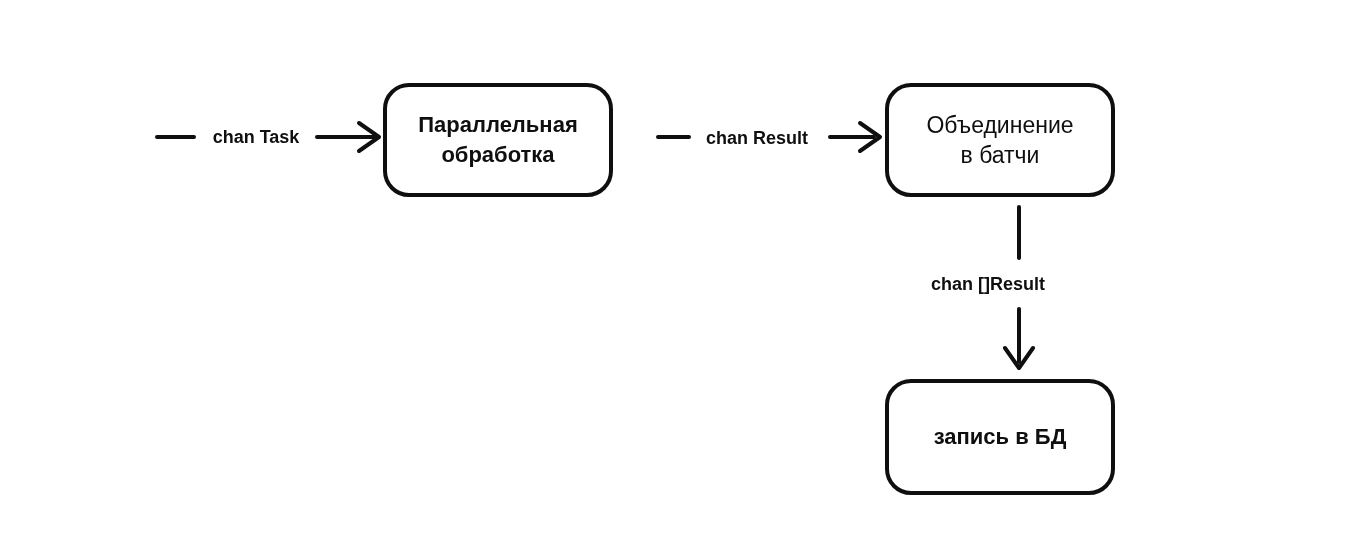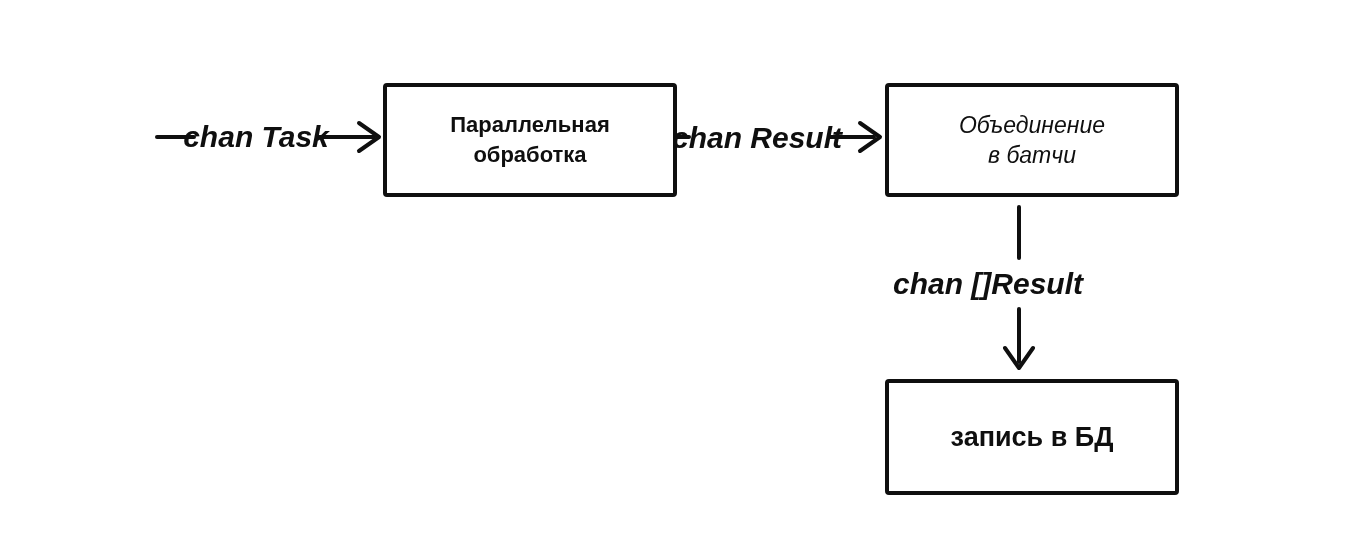--- a/index.html
+++ b/index.html
@@ -26,24 +26,24 @@
   .connectors line,
   .connectors polyline {
     stroke: #0f0f0f;
     stroke-width: 4;
     fill: none;
     stroke-linecap: round;
     stroke-linejoin: round;
   }
   .node {
     position: absolute;
-    width: 294px;
+    width: 230px;
     height: 114px;
     border: 4px solid #0f0f0f;
-    border-radius: 4px;
+    border-radius: 26px;
     background: #ffffff;
     box-sizing: border-box;
     display: flex;
     flex-direction: column;
     align-items: center;
     justify-content: center;
     text-align: center;
     line-height: 30px;
   }
   .node span { display: block; }
@@ -51,36 +51,34 @@
     left: 383px;
     top: 83px;
     font-size: 22px;
     font-weight: 700;
   }
   .node-batch {
     left: 885px;
     top: 83px;
     font-size: 23px;
     font-weight: 400;
-    font-style: italic;
   }
   .node-db {
     left: 885px;
     top: 379px;
     height: 116px;
-    font-size: 27px;
+    font-size: 22px;
     font-weight: 700;
   }
   .edge-label {
     position: absolute;
     transform: translate(-50%, -50%);
-    font-size: 30px;
+    font-size: 18px;
     font-weight: 700;
     white-space: nowrap;
-    font-style: italic;
   }
   .label-task   { left: 256px;  top: 137px; }
   .label-result { left: 757px;  top: 138px; }
   .label-batch-result { left: 988px; top: 284px; }
 </style>
 </head>
 <body>
 
 <div class="canvas">
 

